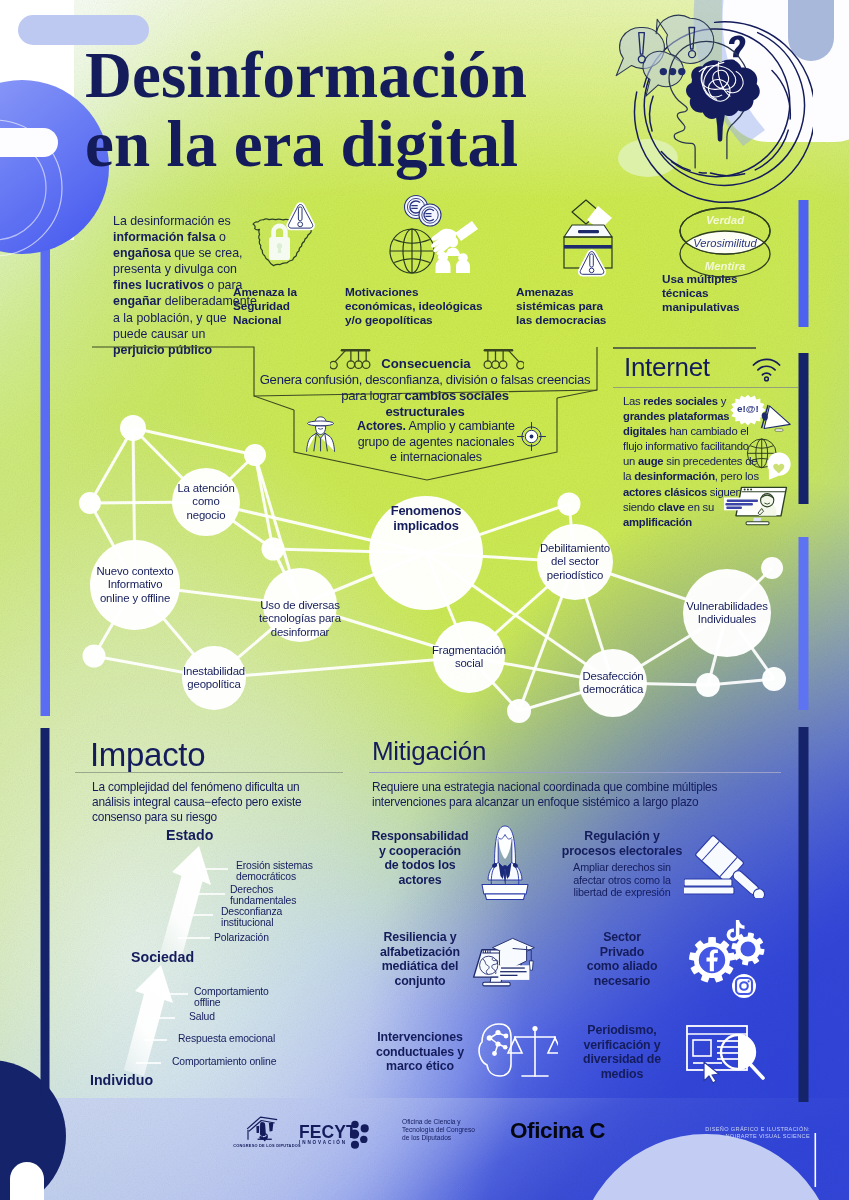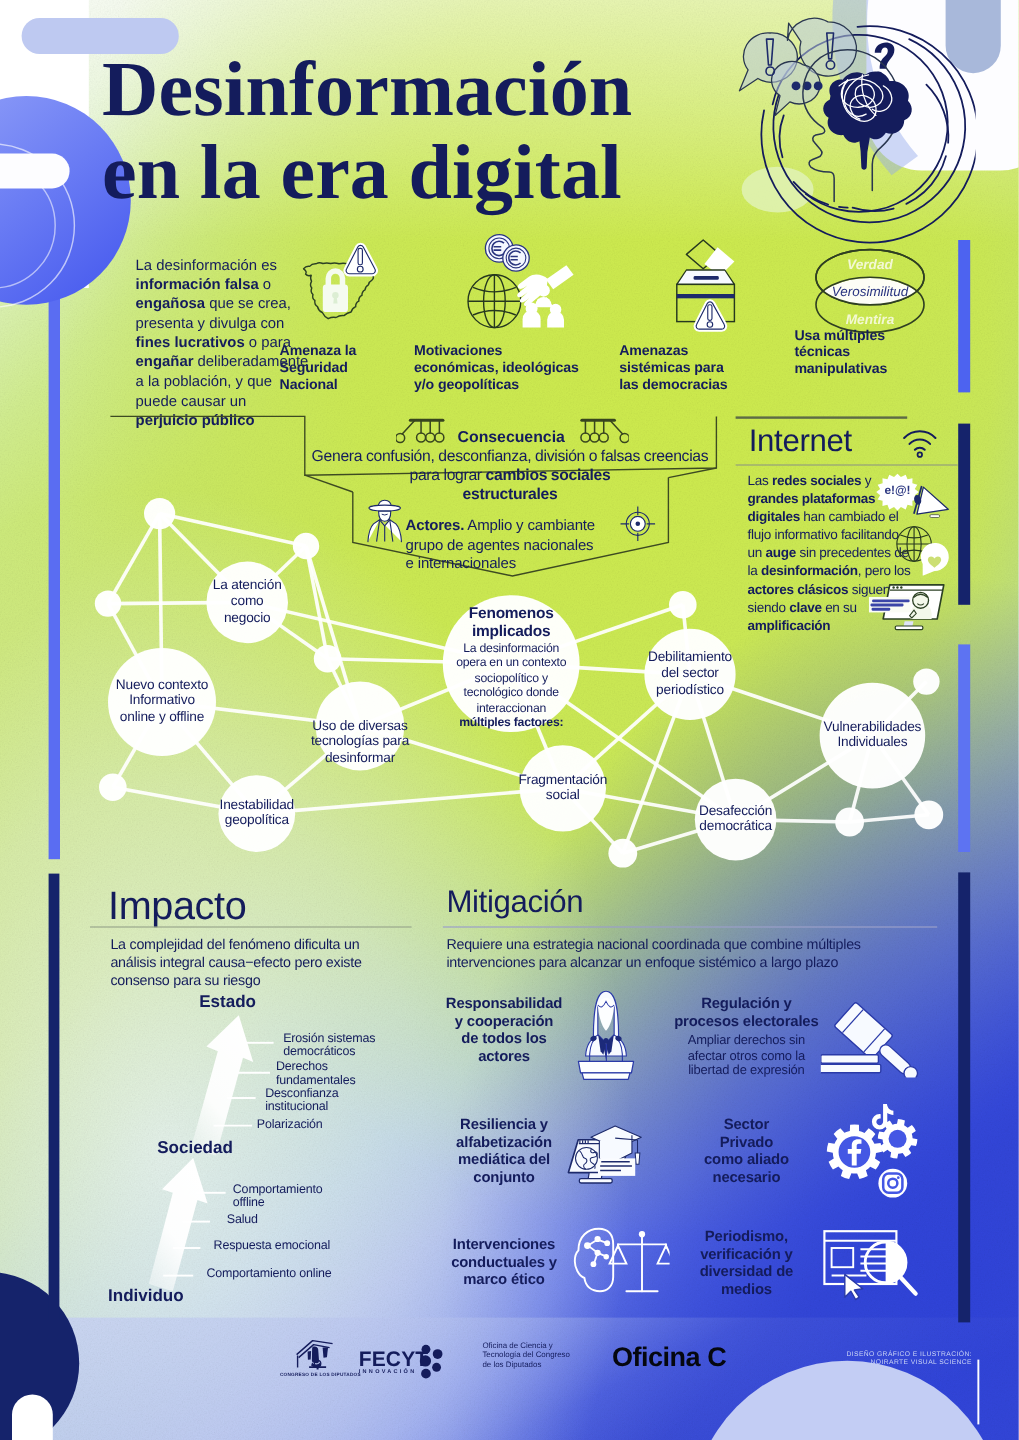--- a/index.html
+++ b/index.html
@@ -332,21 +332,21 @@
   <g stroke="#1d2a6b" stroke-width="1.3" fill="none">
     <circle cx="21" cy="21" r="13"></circle>
     <circle cx="21" cy="21" r="8.4" fill="#ffffff"></circle>
     <circle cx="21" cy="21" r="2.6" fill="#1d2a6b" stroke="none"></circle>
     <line x1="21" y1="1.5" x2="21" y2="11"></line>
     <line x1="21" y1="31" x2="21" y2="40.5"></line>
     <line x1="1.5" y1="21" x2="11" y2="21"></line>
     <line x1="31" y1="21" x2="40.5" y2="21"></line>
   </g>
 </svg>
-<div class="abs" style="left:338px;top:431px;width:196px;font-size:12.5px;line-height:15.5px;color:#141c5c;letter-spacing:-0.15px;"><b>Actores.</b><span> Amplio y cambiante</span><br><span>grupo de agentes nacionales</span><br><span>e internacionales</span></div>
+<div class="abs" style="left:338px;top:419px;width:196px;text-align:center;font-size:12.5px;line-height:15.5px;color:#141c5c;letter-spacing:-0.15px;"><b>Actores.</b><span> Amplio y cambiante</span><br><span>grupo de agentes nacionales</span><br><span>e internacionales</span></div>
 
 <div class="abs" style="left:613px;top:347px;width:143px;height:1.6px;background:#5d6b46;"></div>
 <div class="abs" style="left:624px;top:352px;font-size:26px;color:#141c5c;letter-spacing:-0.3px;">Internet</div>
 <svg class="abs" style="left:751px;top:357px;" width="31" height="25" viewBox="0 0 38 30">
   <g fill="none" stroke="#141c5c" stroke-width="2.1" stroke-linecap="round">
     <path d="M3 9.5 A22 22 0 0 1 35 9.5"></path>
     <path d="M8.5 15.5 A14.5 14.5 0 0 1 29.5 15.5"></path>
     <path d="M14 21.5 A7 7 0 0 1 24 21.5"></path>
   </g>
   <circle cx="19" cy="26.5" r="2.3" fill="none" stroke="#141c5c" stroke-width="1.8"></circle>
@@ -489,22 +489,20 @@
 Individuales</div>
       <div class="netlabel" style="left: 573px; top: 655px; width: 80px;">Desafección
 democrática</div>
     </div>
 
 <div class="abs" style="left:366px;top:503px;width:120px;text-align:center;font-size:12.9px;line-height:15.2px;
      font-weight:700;color:#141c5c;letter-spacing:-0.2px;">
   <div>Fenomenos</div>
   <div>implicados</div>
 </div>
-<div class="abs" style="left:361px;top:535px;width:130px;text-align:center;font-size:10.2px;line-height:12.4px;
-     color:#141c5c;letter-spacing:-0.2px;white-space:nowrap;"><span>La desinformación</span><br><span>opera en un contexto</span><br><span>sociopolítico y</span><br><span>tecnológico donde</span><br><span>interaccionan</span><br><b>múltiples factores:</b></div>
 
 <div class="abs" style="left:90px;top:736px;font-size:33px;color:#141c5c;letter-spacing:-0.3px;">Impacto</div>
 <div class="abs" style="left:75px;top:772px;width:268px;height:1px;background:#9aa88e;"></div>
 <div class="abs" style="left:92px;top:780px;width:240px;font-size:11.9px;line-height:14.8px;color:#141c5c;letter-spacing:-0.2px;white-space:nowrap;"><span>La complejidad del fenómeno dificulta un</span><br><span>análisis integral causa−efecto pero existe</span><br><span>consenso para su riesgo</span></div>
 
 <div class="abs" style="left:372px;top:736px;font-size:26px;color:#141c5c;letter-spacing:-0.3px;">Mitigación</div>
 <div class="abs" style="left:369px;top:772px;width:412px;height:1px;background:#9aa0c8;"></div>
 <div class="abs" style="left:372px;top:780px;width:400px;font-size:11.9px;line-height:14.8px;color:#141c5c;letter-spacing:-0.2px;white-space:nowrap;"><span>Requiere una estrategia nacional coordinada que combine múltiples</span><br><span>intervenciones para alcanzar un enfoque sistémico a largo plazo</span></div>
 
 <svg class="abs" style="left:0;top:0;" width="849" height="1200">

